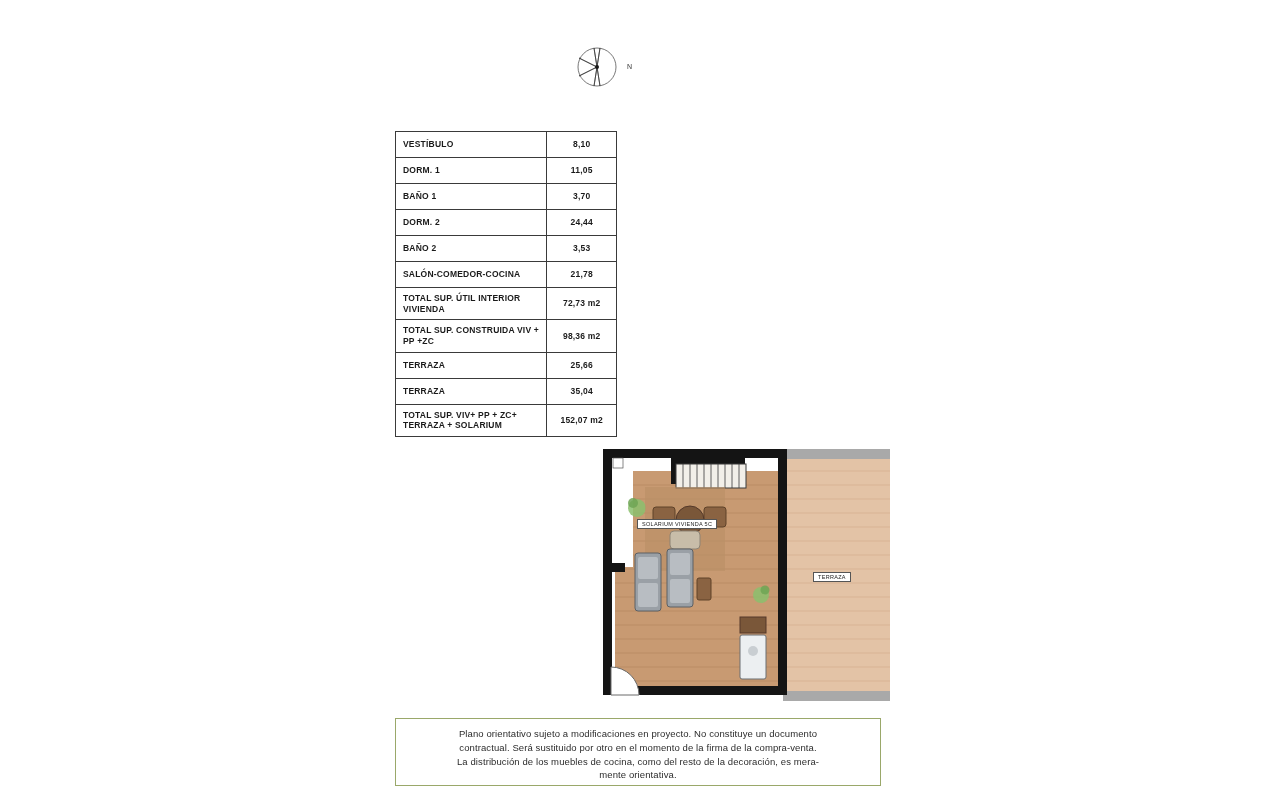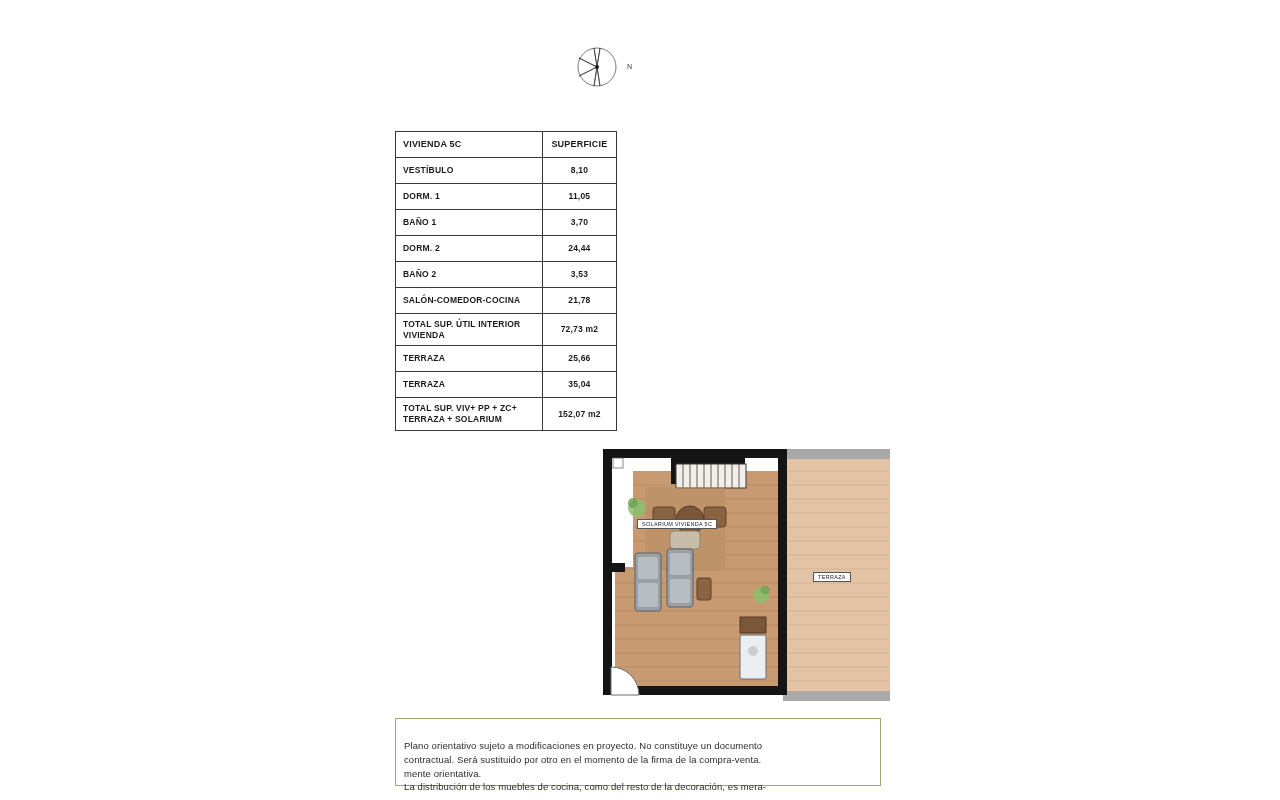--- a/index.html
+++ b/index.html
@@ -84,22 +84,23 @@
 
   
   #disclaimer {
     position: absolute;
     left: 395px;
     top: 718px;
     width: 486px;
     height: 68px;
     border: 1px solid #9aa86a;
     background: #fff;
-    padding: 20px 8px;
+    padding: 8px 8px;
     box-sizing: border-box;
+    text-align: center;
   }
   #disclaimer p {
     margin: 0;
     font-size: 9.5px;
     line-height: 1.45;
     color: #2c2c2c;
     letter-spacing: 0.1px;
   }
 
   
@@ -124,24 +125,20 @@
     <path d="M27 22 L9 13 L27 22 L9 31 Z" fill="#ffffff" stroke="#333" stroke-width="0.7"></path>
     <path d="M27 22 L24 3 L27 22 L30 3 Z" fill="#ffffff" stroke="#333" stroke-width="0.7"></path>
     <path d="M27 22 L24 41 L27 22 L30 41 Z" fill="#ffffff" stroke="#333" stroke-width="0.7"></path>
     <circle cx="27" cy="22" r="2" fill="#1a1a1a"></circle>
   </svg>
   <span class="n-label">N</span>
 </div>
 
 <table id="surface-table">
   <tbody>
-    <tr class="header">
-      <td class="label">VIVIENDA 5C</td>
-      <td class="value">SUPERFICIE</td>
-    </tr>
     <tr>
       <td class="label">VESTÍBULO</td>
       <td class="value">8,10</td>
     </tr>
     <tr>
       <td class="label">DORM. 1</td>
       <td class="value">11,05</td>
     </tr>
     <tr>
       <td class="label">BAÑO 1</td>
@@ -155,20 +152,24 @@
       <td class="label">BAÑO 2</td>
       <td class="value">3,53</td>
     </tr>
     <tr>
       <td class="label">SALÓN-COMEDOR-COCINA</td>
       <td class="value">21,78</td>
     </tr>
     <tr class="total">
       <td class="label">TOTAL SUP. ÚTIL INTERIOR VIVIENDA</td>
       <td class="value">72,73 m2</td>
+    </tr>
+    <tr class="total">
+      <td class="label">TOTAL SUP. CONSTRUIDA VIV + PP +ZC</td>
+      <td class="value">98,36 m2</td>
     </tr>
     <tr>
       <td class="label">TERRAZA</td>
       <td class="value">25,66</td>
     </tr>
     <tr>
       <td class="label">TERRAZA</td>
       <td class="value">35,04</td>
     </tr>
     <tr class="total">
@@ -300,17 +301,17 @@
     </g>
   </svg>
 
   <span class="fp-label" style="left:62px; top:74px;">SOLARIUM VIVIENDA 5C</span>
   <span class="fp-label" style="left:238px; top:127px;">TERRAZA</span>
 </div>
 
 <div id="disclaimer">
   <p>Plano orientativo sujeto a modificaciones en proyecto. No constituye un documento</p>
   <p>contractual. Será sustituido por otro en el momento de la firma de la compra-venta.</p>
+  <p>La distribución de los muebles de cocina, como del resto de la decoración, es mera-</p>
   <p>mente orientativa.</p>
-  <p>La distribución de los muebles de cocina, como del resto de la decoración, es mera-</p>
 </div>
 
 <div id="watermark"></div>
 
 </body></html>

